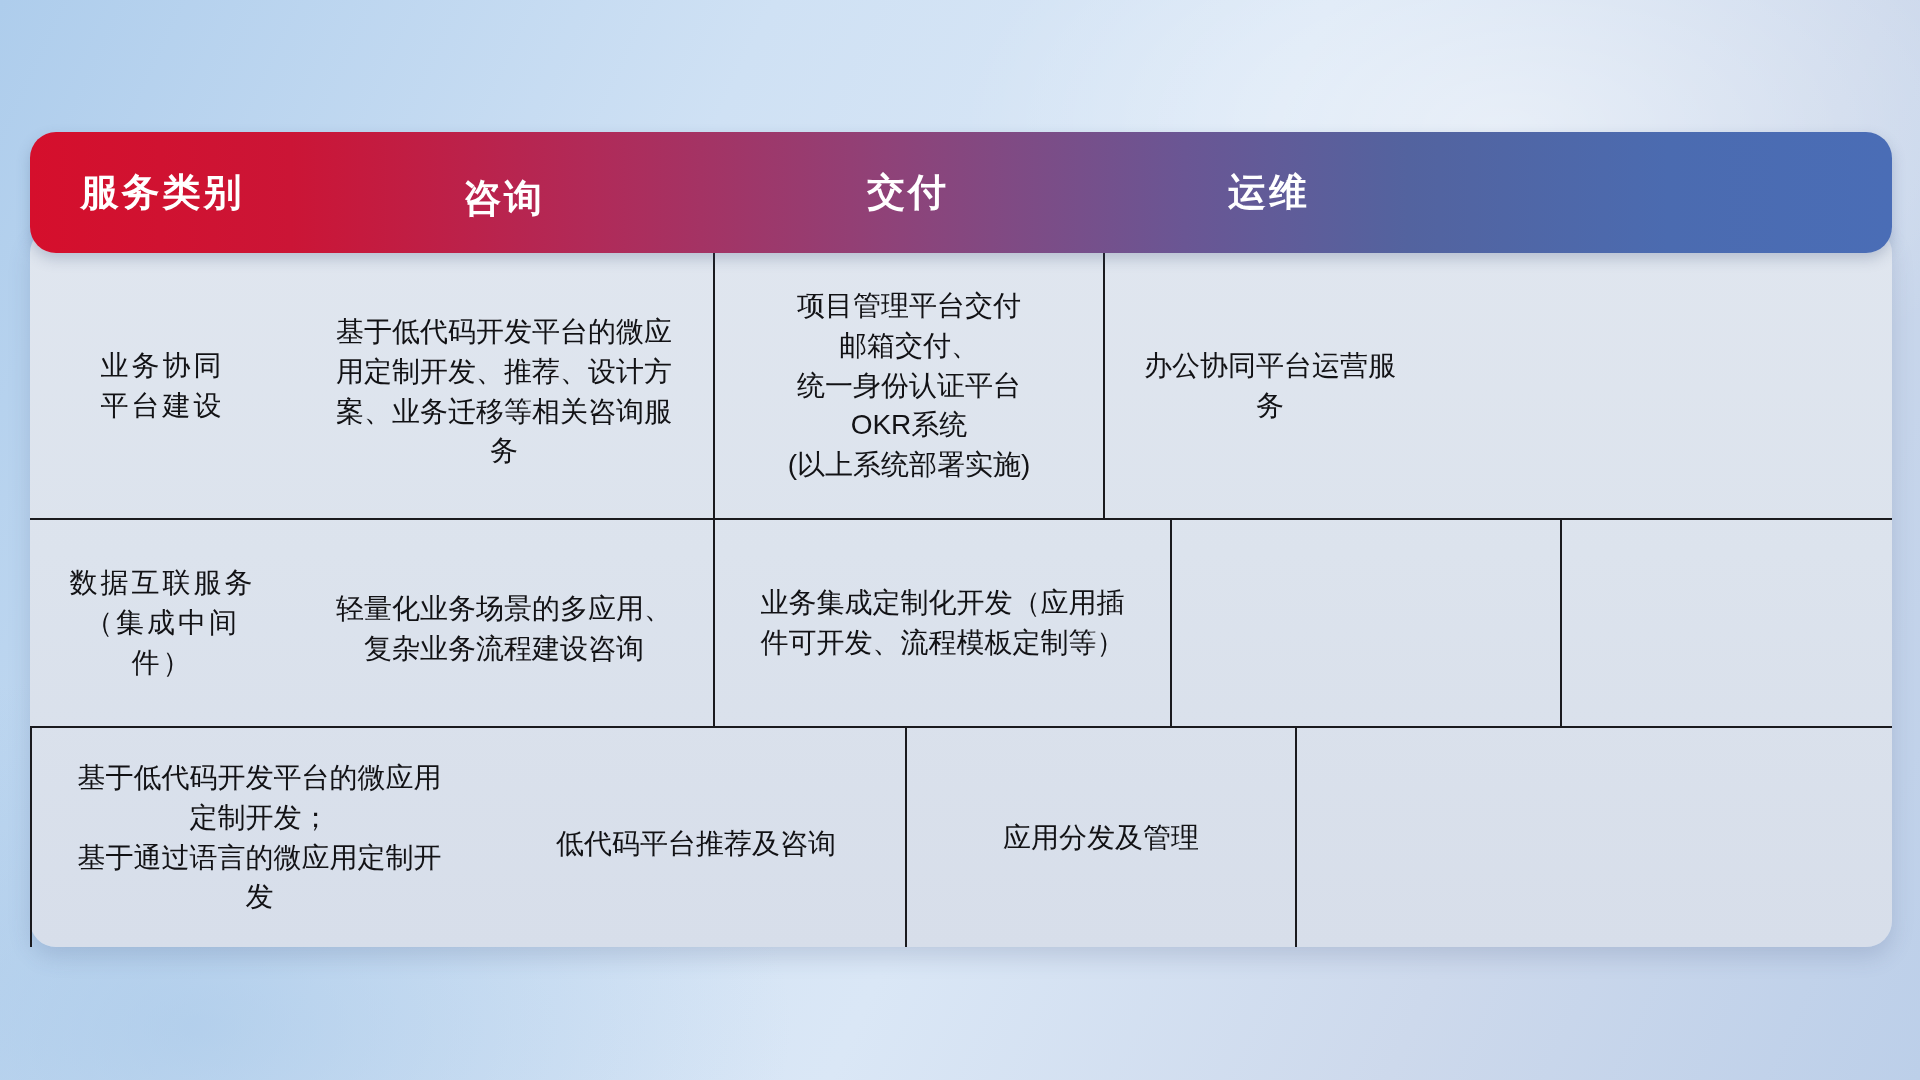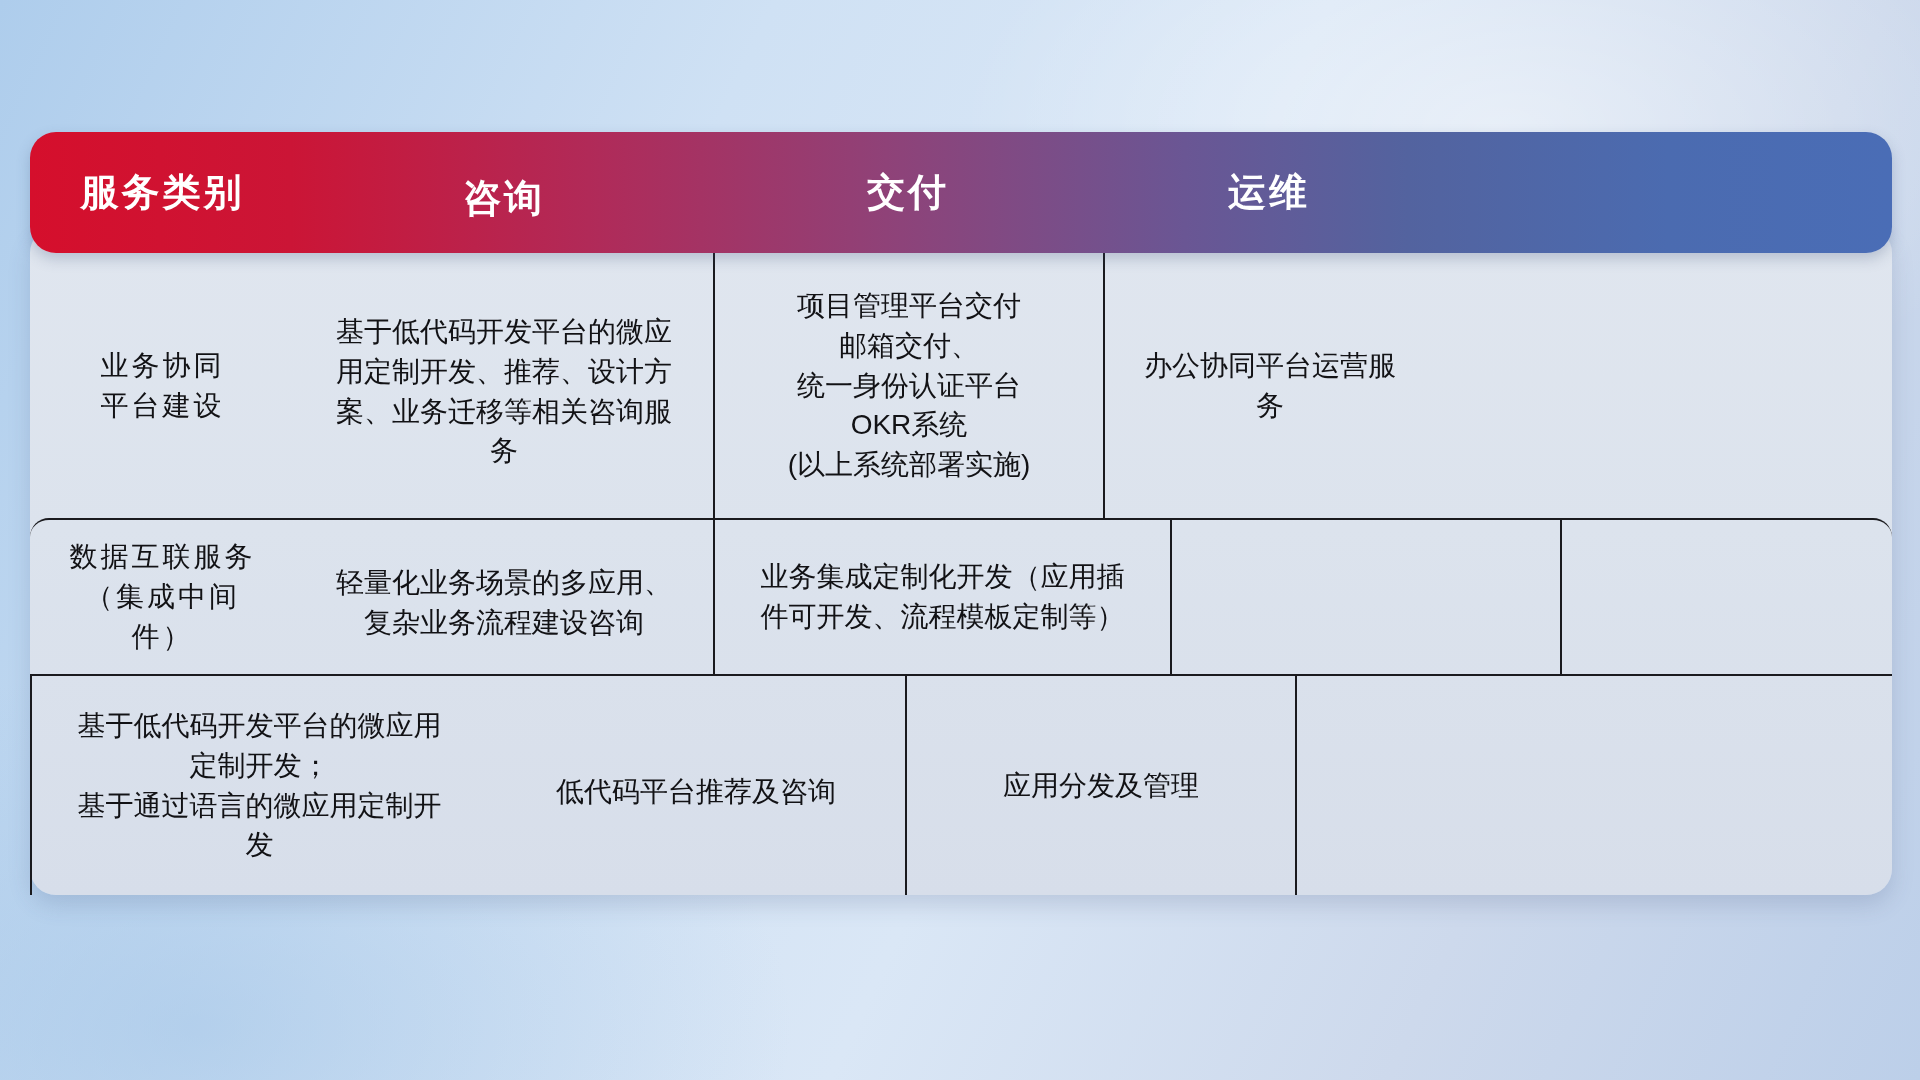--- a/index.html
+++ b/index.html
@@ -31,21 +31,21 @@
   
   .tbody {
     position:relative; z-index:1;
     margin-top:-26px; padding-top:26px;
     border-radius:26px;
     background:linear-gradient(180deg,#e0e6ef 0%,#dce3ed 45%,#d7deea 100%);
     box-shadow:0 10px 22px rgba(60,80,120,0.18);
   }
   .trow { display:flex; width:100%; }
   .trow-1 { height:265px; }
-  .trow-2 { height:156px; border-top:2px solid #1a1a1e;border-radius:19px; }
+  .trow-2 { height:208px; border-top:2px solid #1a1a1e; }
   .trow-3 { height:221px; border-top:2px solid #1a1a1e; }
 
   .c1 { width:14.23%; }
   .c2 { width:22.45%;margin-top:12px; }
   .c3 { width:24.54%; }
   .c4 { width:20.95%; }
   .c5 { width:17.83%; }
 
   .trow .cell {
     display:flex; align-items:center; justify-content:center;

